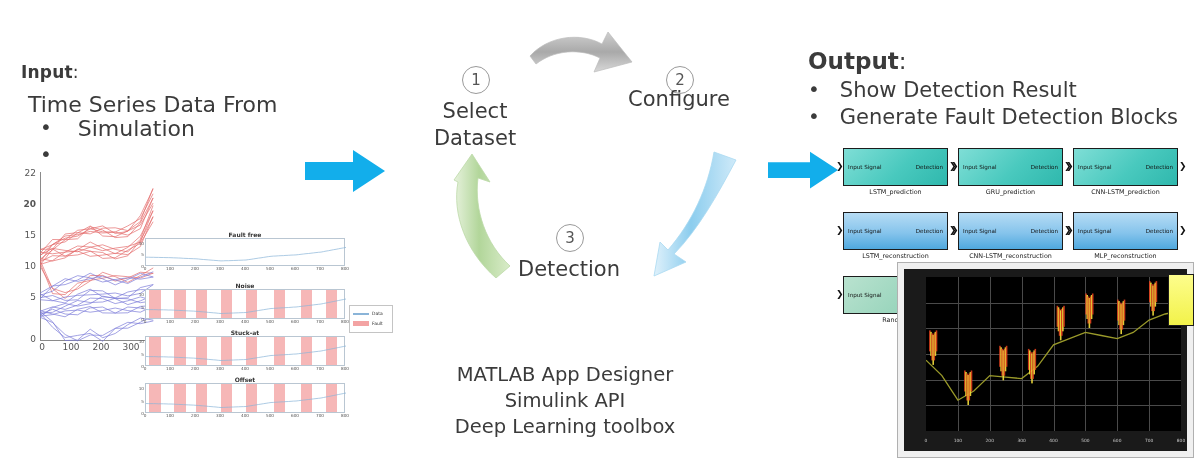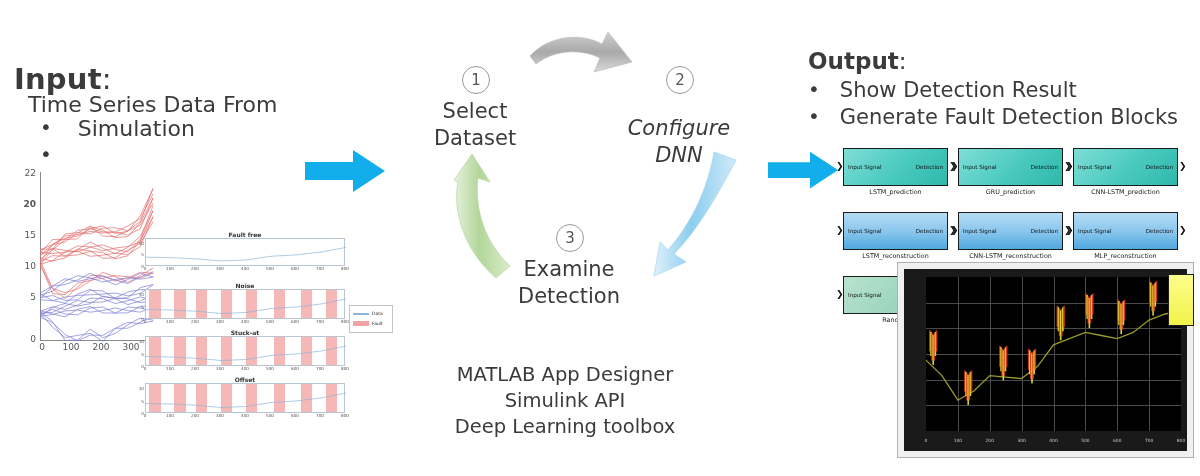--- a/index.html
+++ b/index.html
@@ -1,21 +1,21 @@
 <!DOCTYPE html>
 <html><head>
 <meta charset="utf-8">
 <style>
   html,body{margin:0;padding:0;background:#fff;}
   body{width:1200px;height:476px;position:relative;overflow:hidden;
        font-family:"DejaVu Sans","Liberation Sans",sans-serif;color:#404040;}
   .abs{position:absolute;}
 
   
-  #input-heading{left:14px;top:62px;font-size:29px;font-weight:bold;color:#3b3b3b;letter-spacing:.2px;}
+  #input-heading{left:21px;top:62px;font-size:17px;font-weight:bold;color:#3b3b3b;letter-spacing:.2px;}
   #input-heading .thin{font-weight:normal;}
   #input-sub{left:28px;top:92px;font-size:22px;color:#3b3b3b;white-space:nowrap;}
   .bullet-row{display:flex;align-items:flex-start;gap:26px;font-size:22px;color:#3b3b3b;}
   .bullet-dot{font-size:20px;line-height:1.15;}
   #input-b1{left:40px;top:116px;}
   #input-b2{left:40px;top:143px;}
 
   
   #ts-chart{left:18px;top:172px;width:136px;height:185px;}
   .ytick{position:absolute;font-size:9px;color:#555;text-align:right;width:18px;}
@@ -210,23 +210,22 @@
   <span>1</span>
 </div>
 <div class="step-label" style="left:415px;top:98px;width:120px;">
   <div>Select</div>
   <div>Dataset</div>
 </div>
 
 <div class="step-num" style="left:666px;top:66px;">
   <span>2</span>
 </div>
-<div class="step-label" style="left:619px;top:115px;width:120px;font-style:italic;">
+<div class="step-label" style="left:619px;top:86px;width:120px;">
   <div>Configure</div>
-  <div>DNN</div>
 </div>
 
 <svg class="abs" style="left:424px;top:152px;" width="112" height="126" viewBox="0 0 112 126">
   <defs>
     <linearGradient id="gr" x1="0" y1="0" x2="1" y2="0">
       <stop offset="0%" stop-color="#e7f2dd"></stop>
         <stop offset="45%" stop-color="#b2d69a"></stop>
         <stop offset="100%" stop-color="#d9ecc9"></stop>
     </linearGradient>
   </defs>
@@ -241,21 +240,20 @@
         <stop offset="100%" stop-color="#cfeaf9"></stop>
     </linearGradient>
   </defs>
   <path d="M62 2 L84 10 C66 44 46 80 22 104 L34 112 L2 126 L8 92 L16 100 C40 72 56 38 62 2 Z" fill="url(#bl)" stroke="#a9d9f1" stroke-width="0.8"></path>
 </svg>
 
 <div class="step-num" style="left:556px;top:224px;">
   <span>3</span>
 </div>
 <div class="step-label" style="left:489px;top:256px;width:160px;">
-  <div>Examine</div>
   <div>Detection</div>
 </div>
 
 <div id="tools">
   <div>MATLAB App Designer</div>
   <div>Simulink API</div>
   <div>Deep Learning toolbox</div>
 </div>
 
 <svg class="cyan-arrow" style="left:768px;top:150px;" width="70" height="40" viewBox="0 0 80 42">

